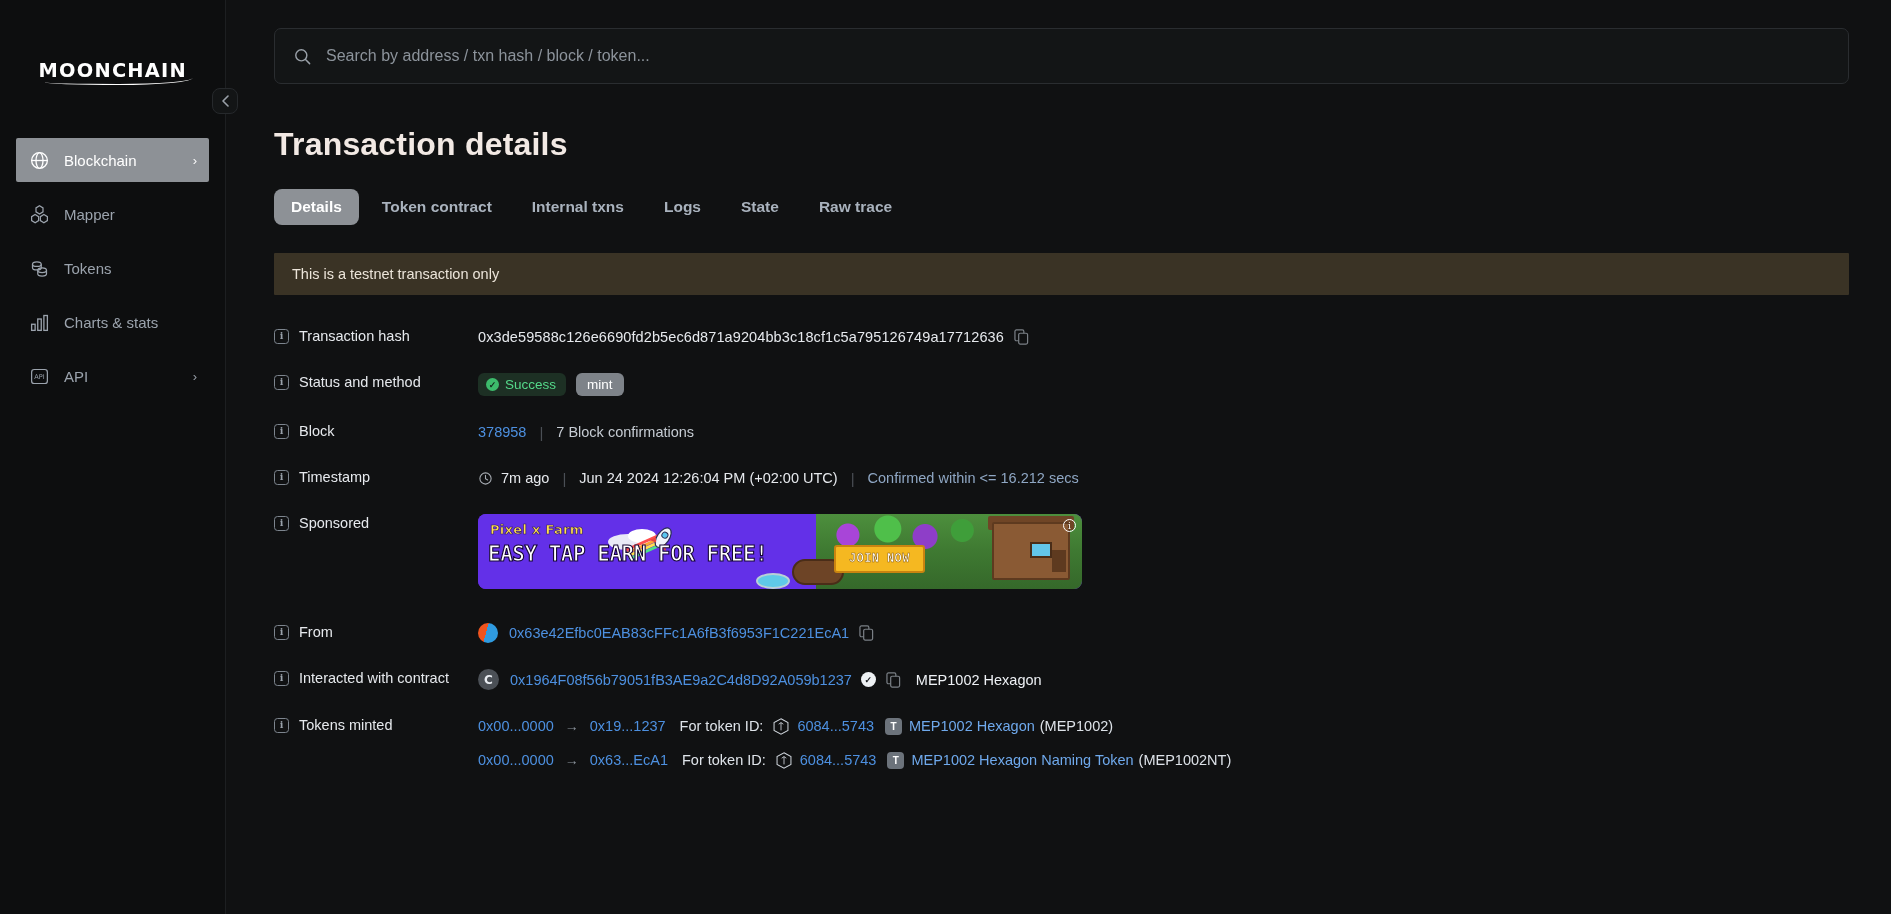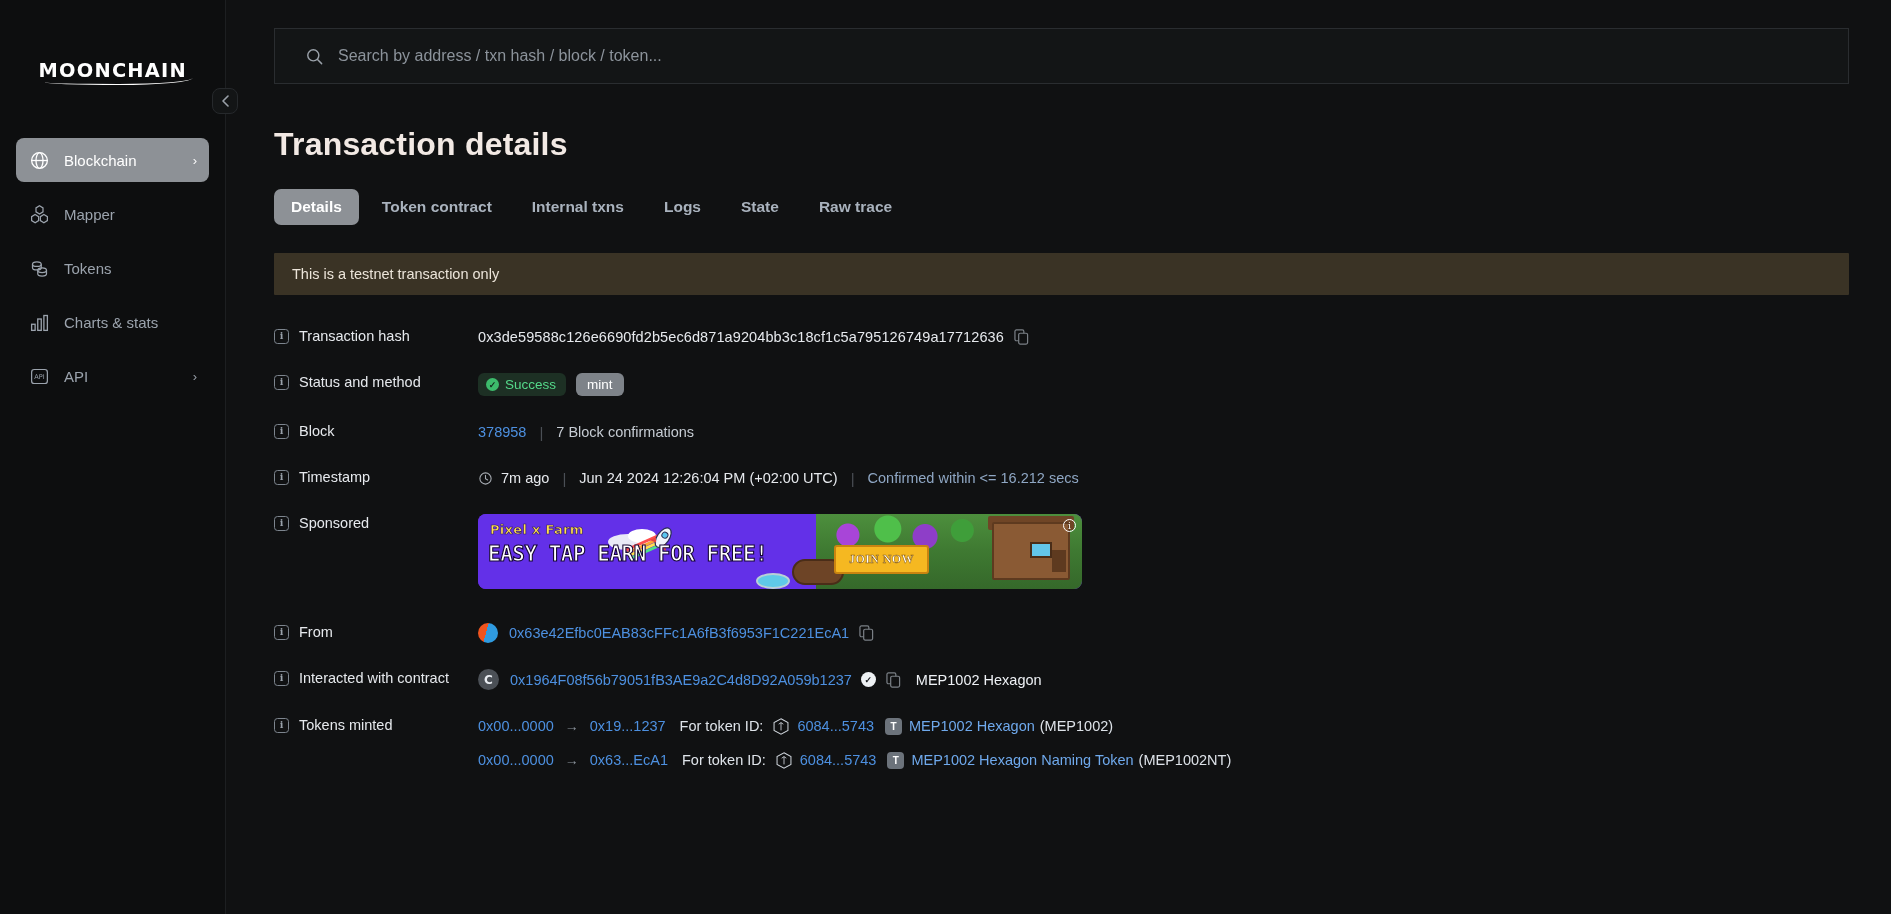--- a/index.html
+++ b/index.html
@@ -35,21 +35,21 @@
     position: absolute;
     left: 6px; right: -6px; bottom: -4px;
     height: 6px;
     border-bottom: 1.5px solid #ffffff;
     border-radius: 0 0 50% 50%/0 0 100% 40%;
   }
   .nav { margin-top: 38px; padding: 0 16px; }
   .nav-item {
     display: flex; align-items: center;
     height: 44px;
-    border-radius: 8px;
+    border-radius: 2px;
     padding: 0 12px;
     color: #9ba3ad;
     font-size: 15px;
     margin-bottom: 10px;
     cursor: pointer;
     position: relative;
   }
   .nav-item.active { background: #8d9196; color: #ffffff; }
   .nav-item .ico {
     width: 22px; height: 22px;
@@ -79,24 +79,24 @@
   .main {
     flex: 1;
     height: 914px;
     padding: 28px 42px 0 48px;
     overflow: hidden;
     position: relative;
   }
   .search-bar {
     height: 56px;
     border: 1px solid #2a2d30;
-    border-radius: 0;
+    border-radius: 7px;
     background: #131516;
     display: flex; align-items: center;
-    padding: 0 30px;
+    padding: 0 18px;
     margin-bottom: 42px;
   }
   .search-bar input {
     flex: 1;
     background: transparent;
     border: none;
     outline: none;
     color: #d6dae0;
     font-size: 16px;
     font-family: "Liberation Sans", sans-serif;
@@ -115,21 +115,21 @@
   .tabs { display: flex; align-items: center; gap: 6px; margin-bottom: 28px; }
   .tab {
     font-size: 15.5px;
     font-weight: 700;
     color: #a9b2bd;
     padding: 9px 17px;
     border-radius: 8px;
     cursor: pointer;
     white-space: nowrap;
   }
-  .tab.active { background: #8d9196; color: #ffffff; border-radius: 7px; }
+  .tab.active { background: #8d9196; color: #ffffff; }
 
   .testnet-banner {
     height: 42px;
     background: #3a3325;
     border-radius: 1px;
     display: flex; align-items: center;
     padding: 0 18px;
     color: #ece5da;
     font-size: 14.5px;
     margin-bottom: 32px;
@@ -273,21 +273,21 @@
     letter-spacing: -0.5px;
     z-index: 3;
     white-space: nowrap;
   }
   .ad-cta {
     position: absolute; left: 356px; top: 31px;
     background: #f5b821;
     border: 2px solid #c98410;
     border-radius: 3px;
     padding: 5px 13px;
-    font-family: Liberation Serif, serif;
+    font-family: Liberation Mono, monospace;
     font-size: 12px; font-weight: 700;
     color: #ffffff;
     -webkit-text-stroke: .5px #8a5a06;
     z-index: 4;
     letter-spacing: .4px;
   }
   .ad-rocket { position: absolute; left: 128px; top: 6px; z-index: 2; }
   .ad-scene {
     position: absolute; right: 0; top: 0; bottom: 0; width: 44%;
     background:

